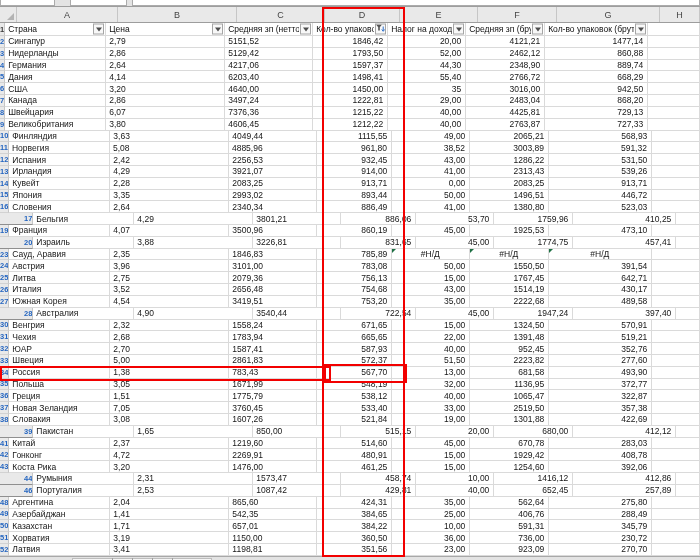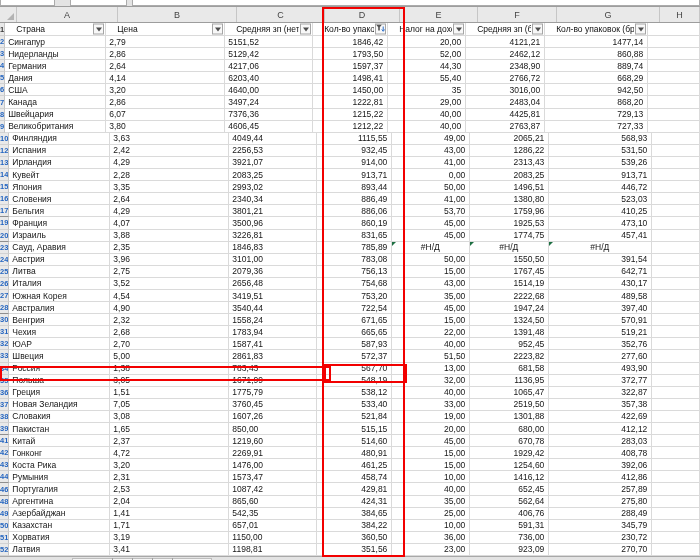--- a/index.html
+++ b/index.html
@@ -36,27 +36,27 @@
   .cell {
     position:relative; border-right:1px solid #dadada; border-bottom:1px solid #dadada;
     font-size:8.5px; color:#161616; display:flex; align-items:center;
     white-space:nowrap; overflow:hidden; padding:0 3px;
   }
   .rownum {
     justify-content:center; background:#e9e9e9; border-right:1px solid #c6c6c6;
     border-bottom:1px solid #d2d2d2; color:#2465c0; font-size:7.5px; font-weight:bold; padding:0;
   }
   .rownum.first { color:#3c3c3c; }
-  .rownum.gap { border-bottom:1px solid #8f8f8f; }
+  .rownum.gap { border-bottom:1px solid #8f8f8f;padding-left:24px; }
   .num { justify-content:flex-end; padding-right:4px; }
   .err { justify-content:center;text-align:right; }
   .err-tri { position:absolute; left:0; top:0; width:0; height:0;
     border-top:4px solid #1d6f42; border-right:4px solid transparent; }
   .hcell { font-size:8.5px; color:#101010; padding-right:13px; }
-  .hlabel { overflow:hidden; white-space:nowrap;margin-left:8px; }
+  .hlabel { overflow:hidden; white-space:nowrap; }
   .fbtn {
     position:absolute; right:1px; top:50%; transform:translateY(-50%);
     width:11px; height:11px; background:#f8f8f8; border:1px solid #a5a5a5;
     display:flex; align-items:center; justify-content:center;
   }
   .fbtn .car { width:0; height:0; border-left:3px solid transparent;
     border-right:3px solid transparent; border-top:4px solid #4d4d4d; }
   .fbtn svg { display:block; }
   
   .ov { position:absolute; border:2px solid #f20000; pointer-events:none; z-index:5; }
@@ -240,20 +240,31 @@
           <div class="cell c-a">Финляндия</div>
           <div class="cell c-b">3,63</div>
           <div class="cell c-c">4049,44</div>
           <div class="cell c-d num">1115,55</div>
           <div class="cell c-e num">49,00</div>
           <div class="cell c-f num">2065,21</div>
           <div class="cell c-g num">568,93</div>
           <div class="cell c-h"></div>
         </div>
         <div class="row">
+          <div class="cell rownum">11</div>
+          <div class="cell c-a">Норвегия</div>
+          <div class="cell c-b">5,08</div>
+          <div class="cell c-c">4885,96</div>
+          <div class="cell c-d num">961,80</div>
+          <div class="cell c-e num">38,52</div>
+          <div class="cell c-f num">3003,89</div>
+          <div class="cell c-g num">591,32</div>
+          <div class="cell c-h"></div>
+        </div>
+        <div class="row">
           <div class="cell rownum">12</div>
           <div class="cell c-a">Испания</div>
           <div class="cell c-b">2,42</div>
           <div class="cell c-c">2256,53</div>
           <div class="cell c-d num">932,45</div>
           <div class="cell c-e num">43,00</div>
           <div class="cell c-f num">1286,22</div>
           <div class="cell c-g num">531,50</div>
           <div class="cell c-h"></div>
         </div>

